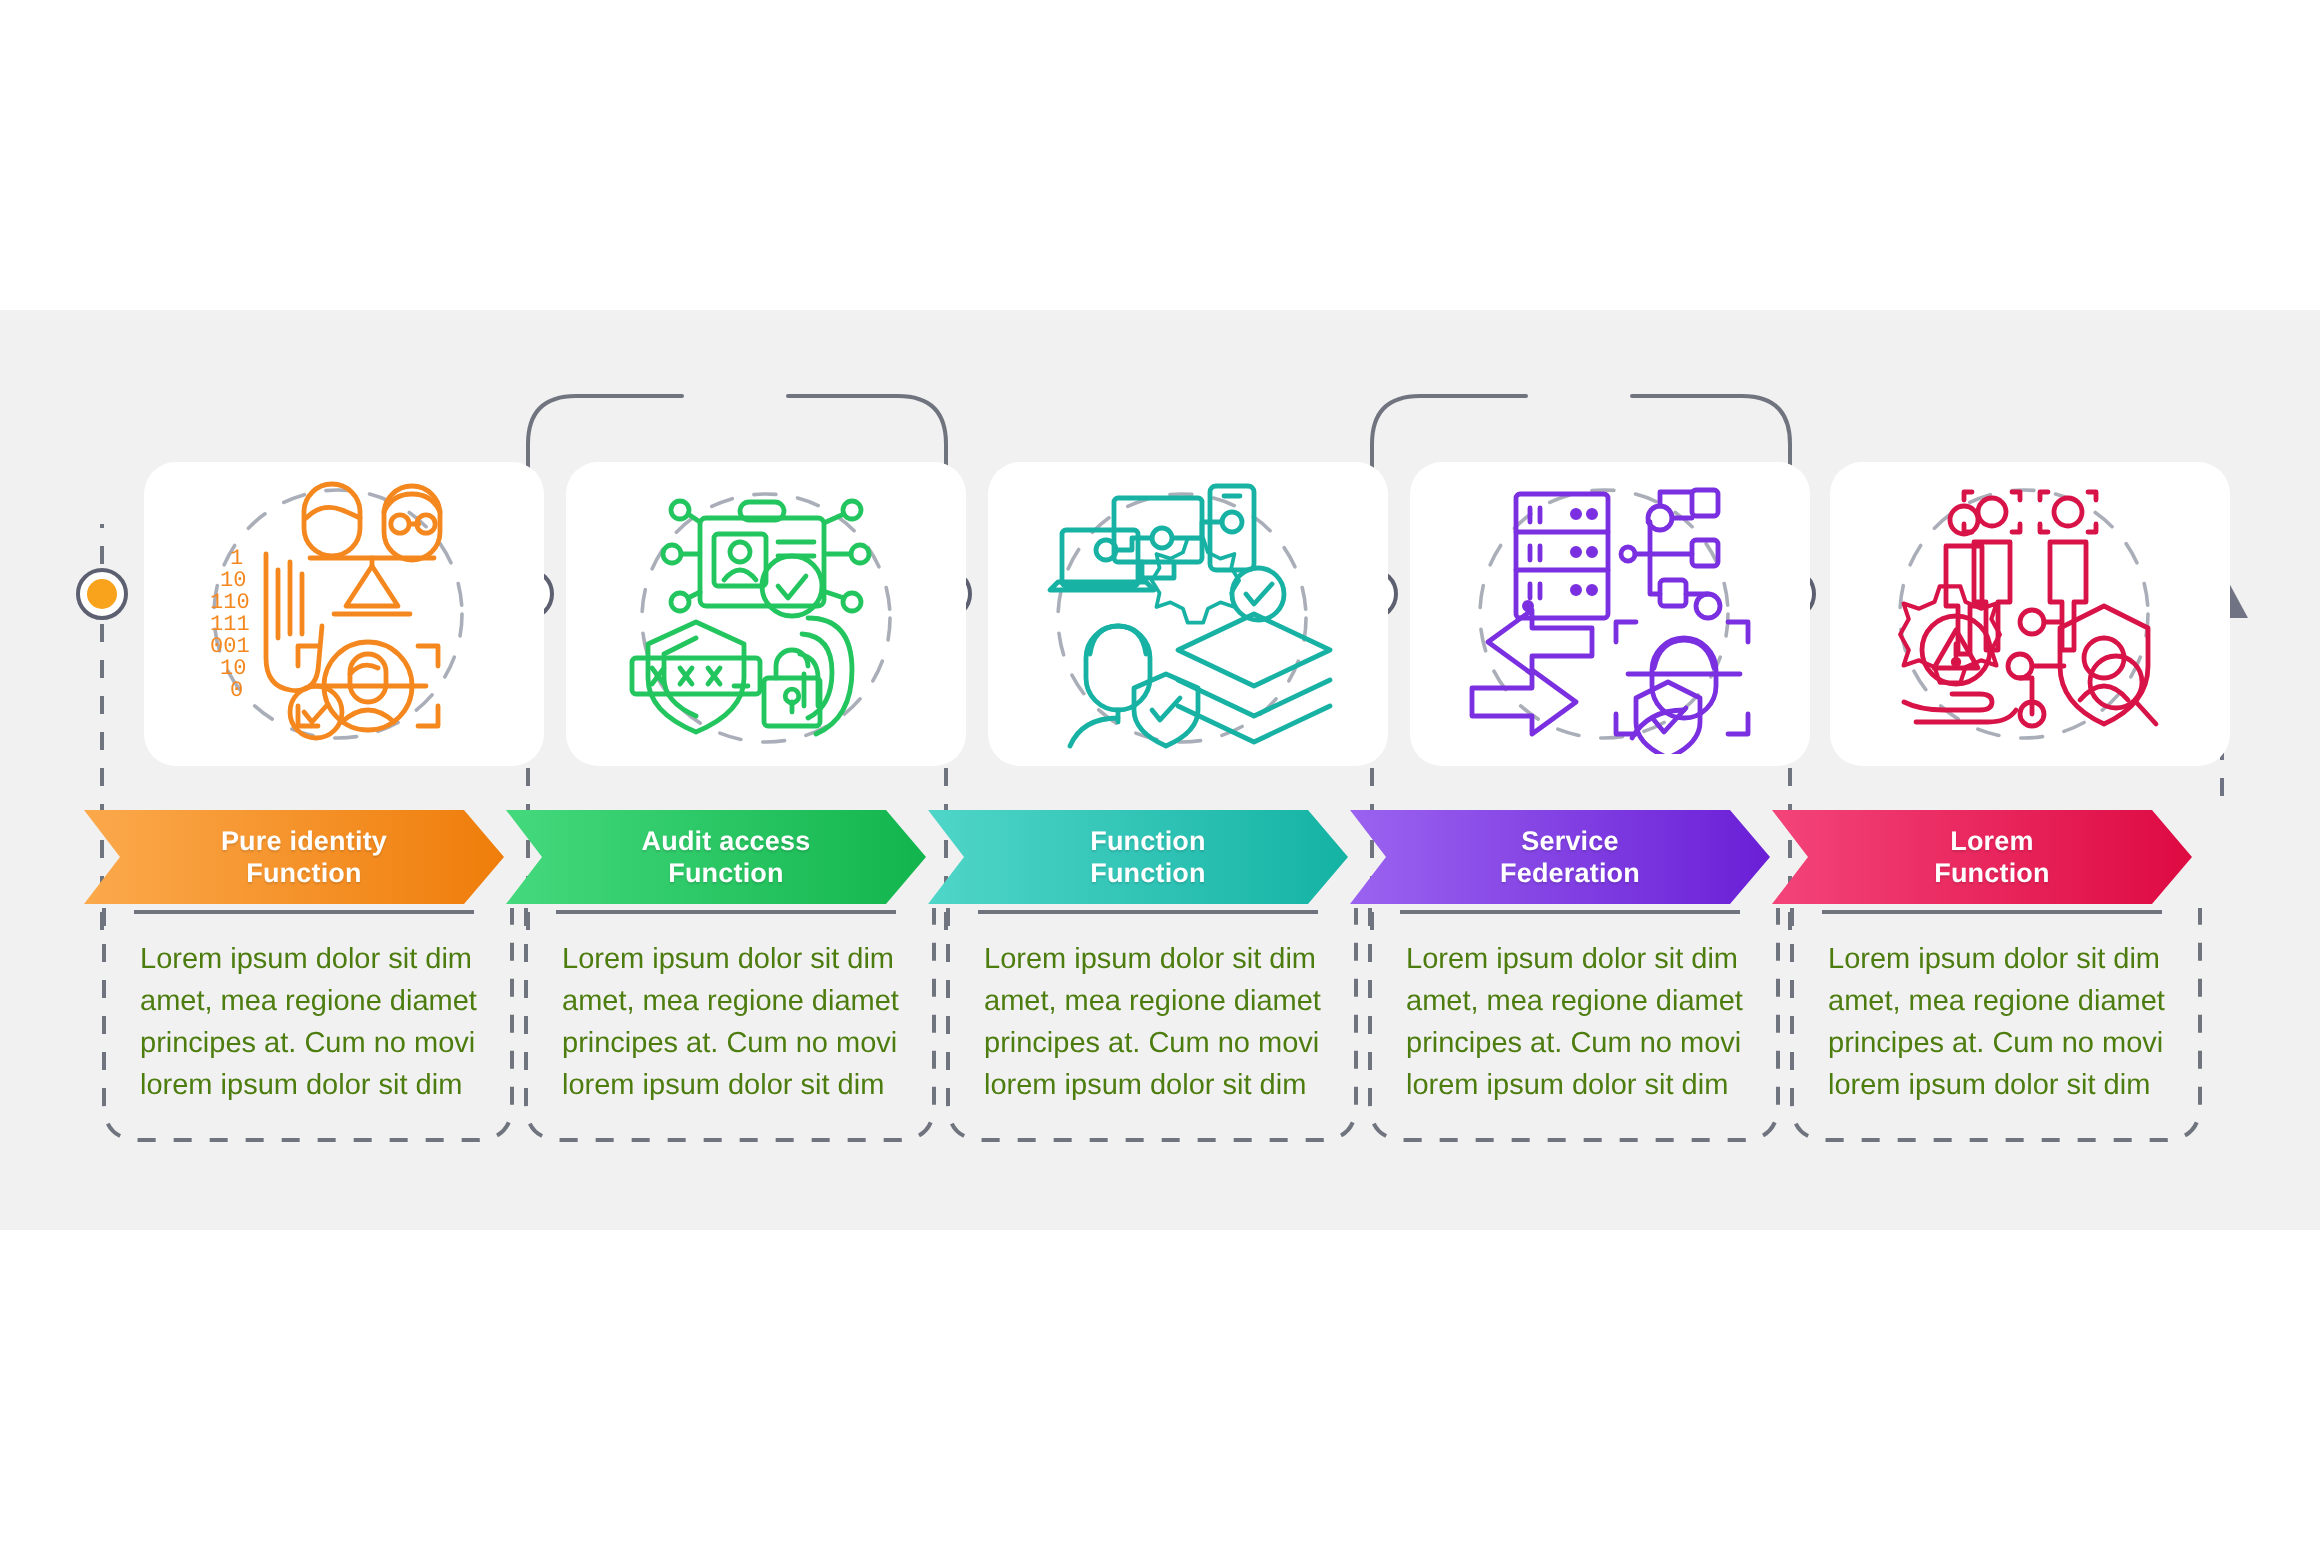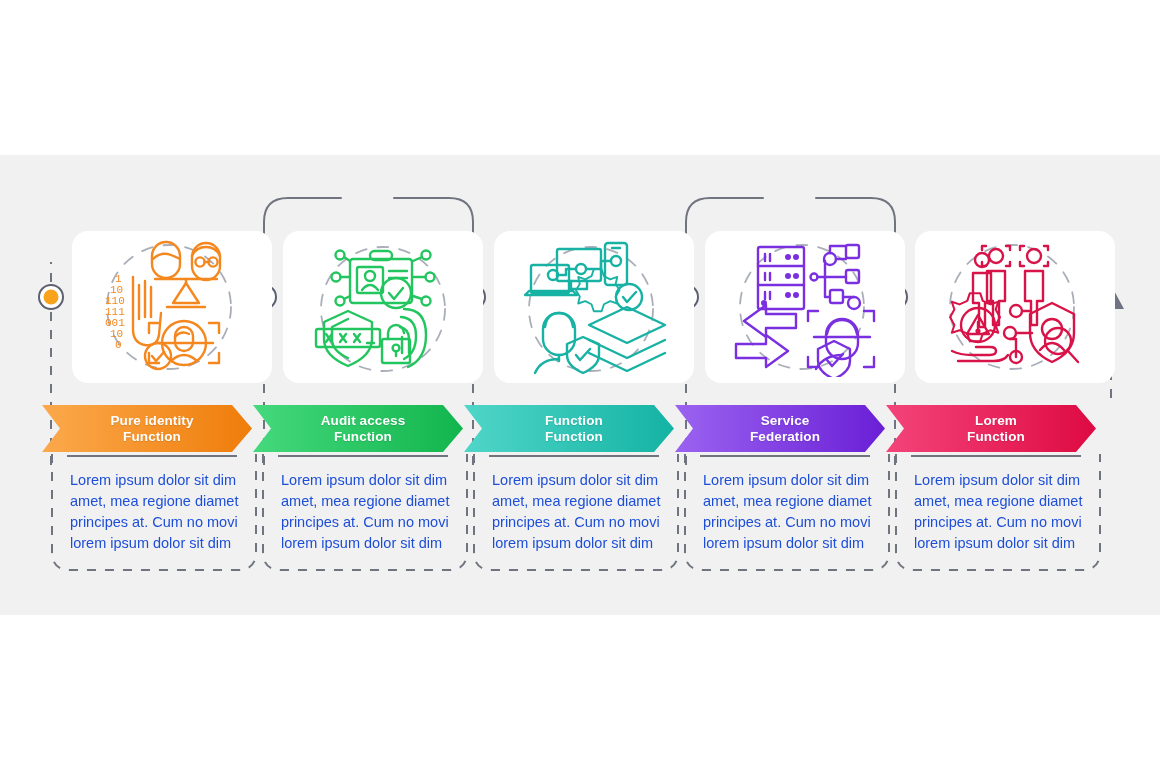--- a/index.html
+++ b/index.html
@@ -103,21 +103,21 @@
     width: 212px;
     height: 122px;
   }
   .desc-box .desc-text {
     position: absolute;
     left: 22px;
     right: 8px;
     top: 18px;
     font-size: 14.5px;
     line-height: 21px;
-    color: #1d4ed8;
+    color: #4d7c0f;
     text-align: left;
   }
 
   
   .divider {
     position: absolute;
     height: 2px;
     background: #70747f;
     top: 455px;
   }

